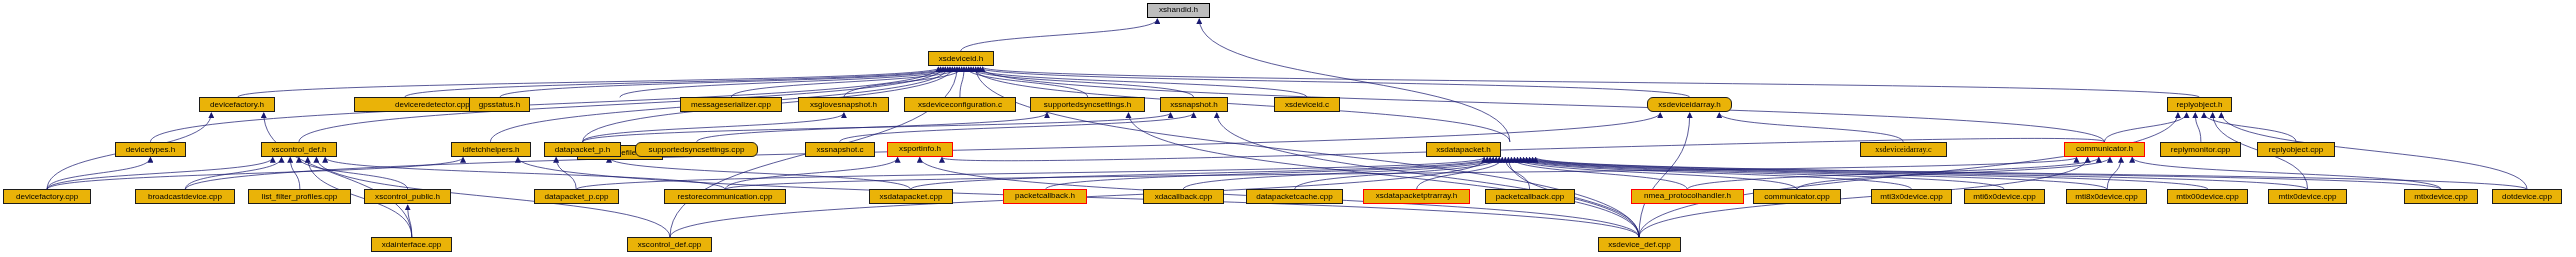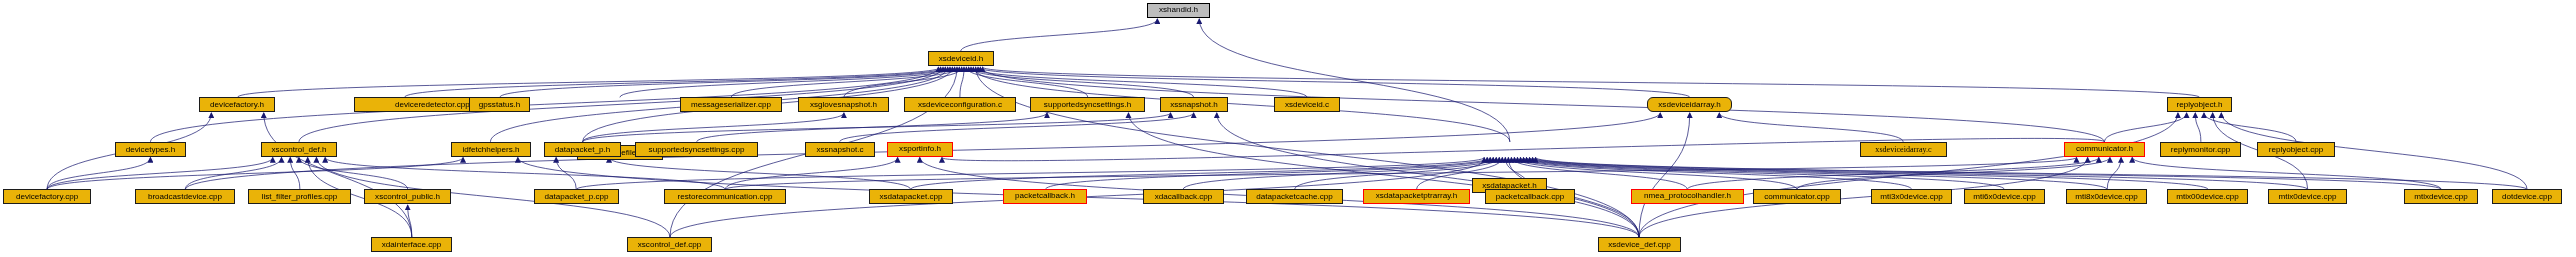--- a/index.html
+++ b/index.html
@@ -117,24 +117,24 @@
       <div class="node" style="left: 904px; top: 97px; min-width: 112px;">xsdeviceconfiguration.c</div>
       <div class="node" style="left: 1030px; top: 97px; min-width: 115px;">supportedsyncsettings.h</div>
       <div class="node" style="left: 1160px; top: 97px; min-width: 68px;">xssnapshot.h</div>
       <div class="node" style="left: 1274px; top: 97px; min-width: 66px;">xsdeviceid.c</div>
       <div class="node" style="left: 1647px; top: 97px; min-width: 85px; border-radius: 6px;">xsdeviceidarray.h</div>
       <div class="node" style="left: 2167px; top: 97px; min-width: 65px;">replyobject.h</div>
       <div class="node" style="left: 115px; top: 142px; min-width: 71px;">devicetypes.h</div>
       <div class="node" style="left: 261px; top: 142px; min-width: 76px;">xscontrol_def.h</div>
       <div class="node" style="left: 451px; top: 142px; min-width: 80px;">idfetchhelpers.h</div>
       <div class="node" style="left: 544px; top: 142px; min-width: 77px;">datapacket_p.h</div>
-      <div class="node" style="left: 635px; top: 142px; min-width: 123px;">supportedsyncsettings.cpp</div>
+      <div class="node" style="left: 635px; top: 142px; min-width: 123px; border-radius: 6px;">supportedsyncsettings.cpp</div>
       <div class="node" style="left: 805px; top: 142px; min-width: 70px;">xssnapshot.c</div>
       <div class="node red" style="left: 887px; top: 142px; min-width: 66px; border-color: rgb(255, 0, 0);">xsportinfo.h</div>
-      <div class="node" style="left: 1472px; top: 142px; min-width: 75px; margin-top: 36px;">xsdatapacket.h</div>
+      <div class="node" style="left: 1426px; top: 142px; min-width: 75px;">xsdatapacket.h</div>
       <div class="node" style="left: 1860px; top: 142px; min-width: 87px; font-family: Liberation Serif, serif;">xsdeviceidarray.c</div>
       <div class="node red" style="left: 2064px; top: 142px; min-width: 81px; border-color: rgb(255, 0, 0);">communicator.h</div>
       <div class="node" style="left: 2160px; top: 142px; min-width: 81px;">replymonitor.cpp</div>
       <div class="node" style="left: 2257px; top: 142px; min-width: 78px;">replyobject.cpp</div>
       <div class="node" style="left: 3.1px; top: 189px; min-width: 88px;">devicefactory.cpp</div>
       <div class="node" style="left: 135px; top: 189px; min-width: 100px;">broadcastdevice.cpp</div>
       <div class="node" style="left: 248px; top: 189px; min-width: 103px;">list_filter_profiles.cpp</div>
       <div class="node" style="left: 364px; top: 189px; min-width: 87px;">xscontrol_public.h</div>
       <div class="node" style="left: 534px; top: 189px; min-width: 85px;">datapacket_p.cpp</div>
       <div class="node" style="left: 664px; top: 189px; min-width: 122px;">restorecommunication.cpp</div>

